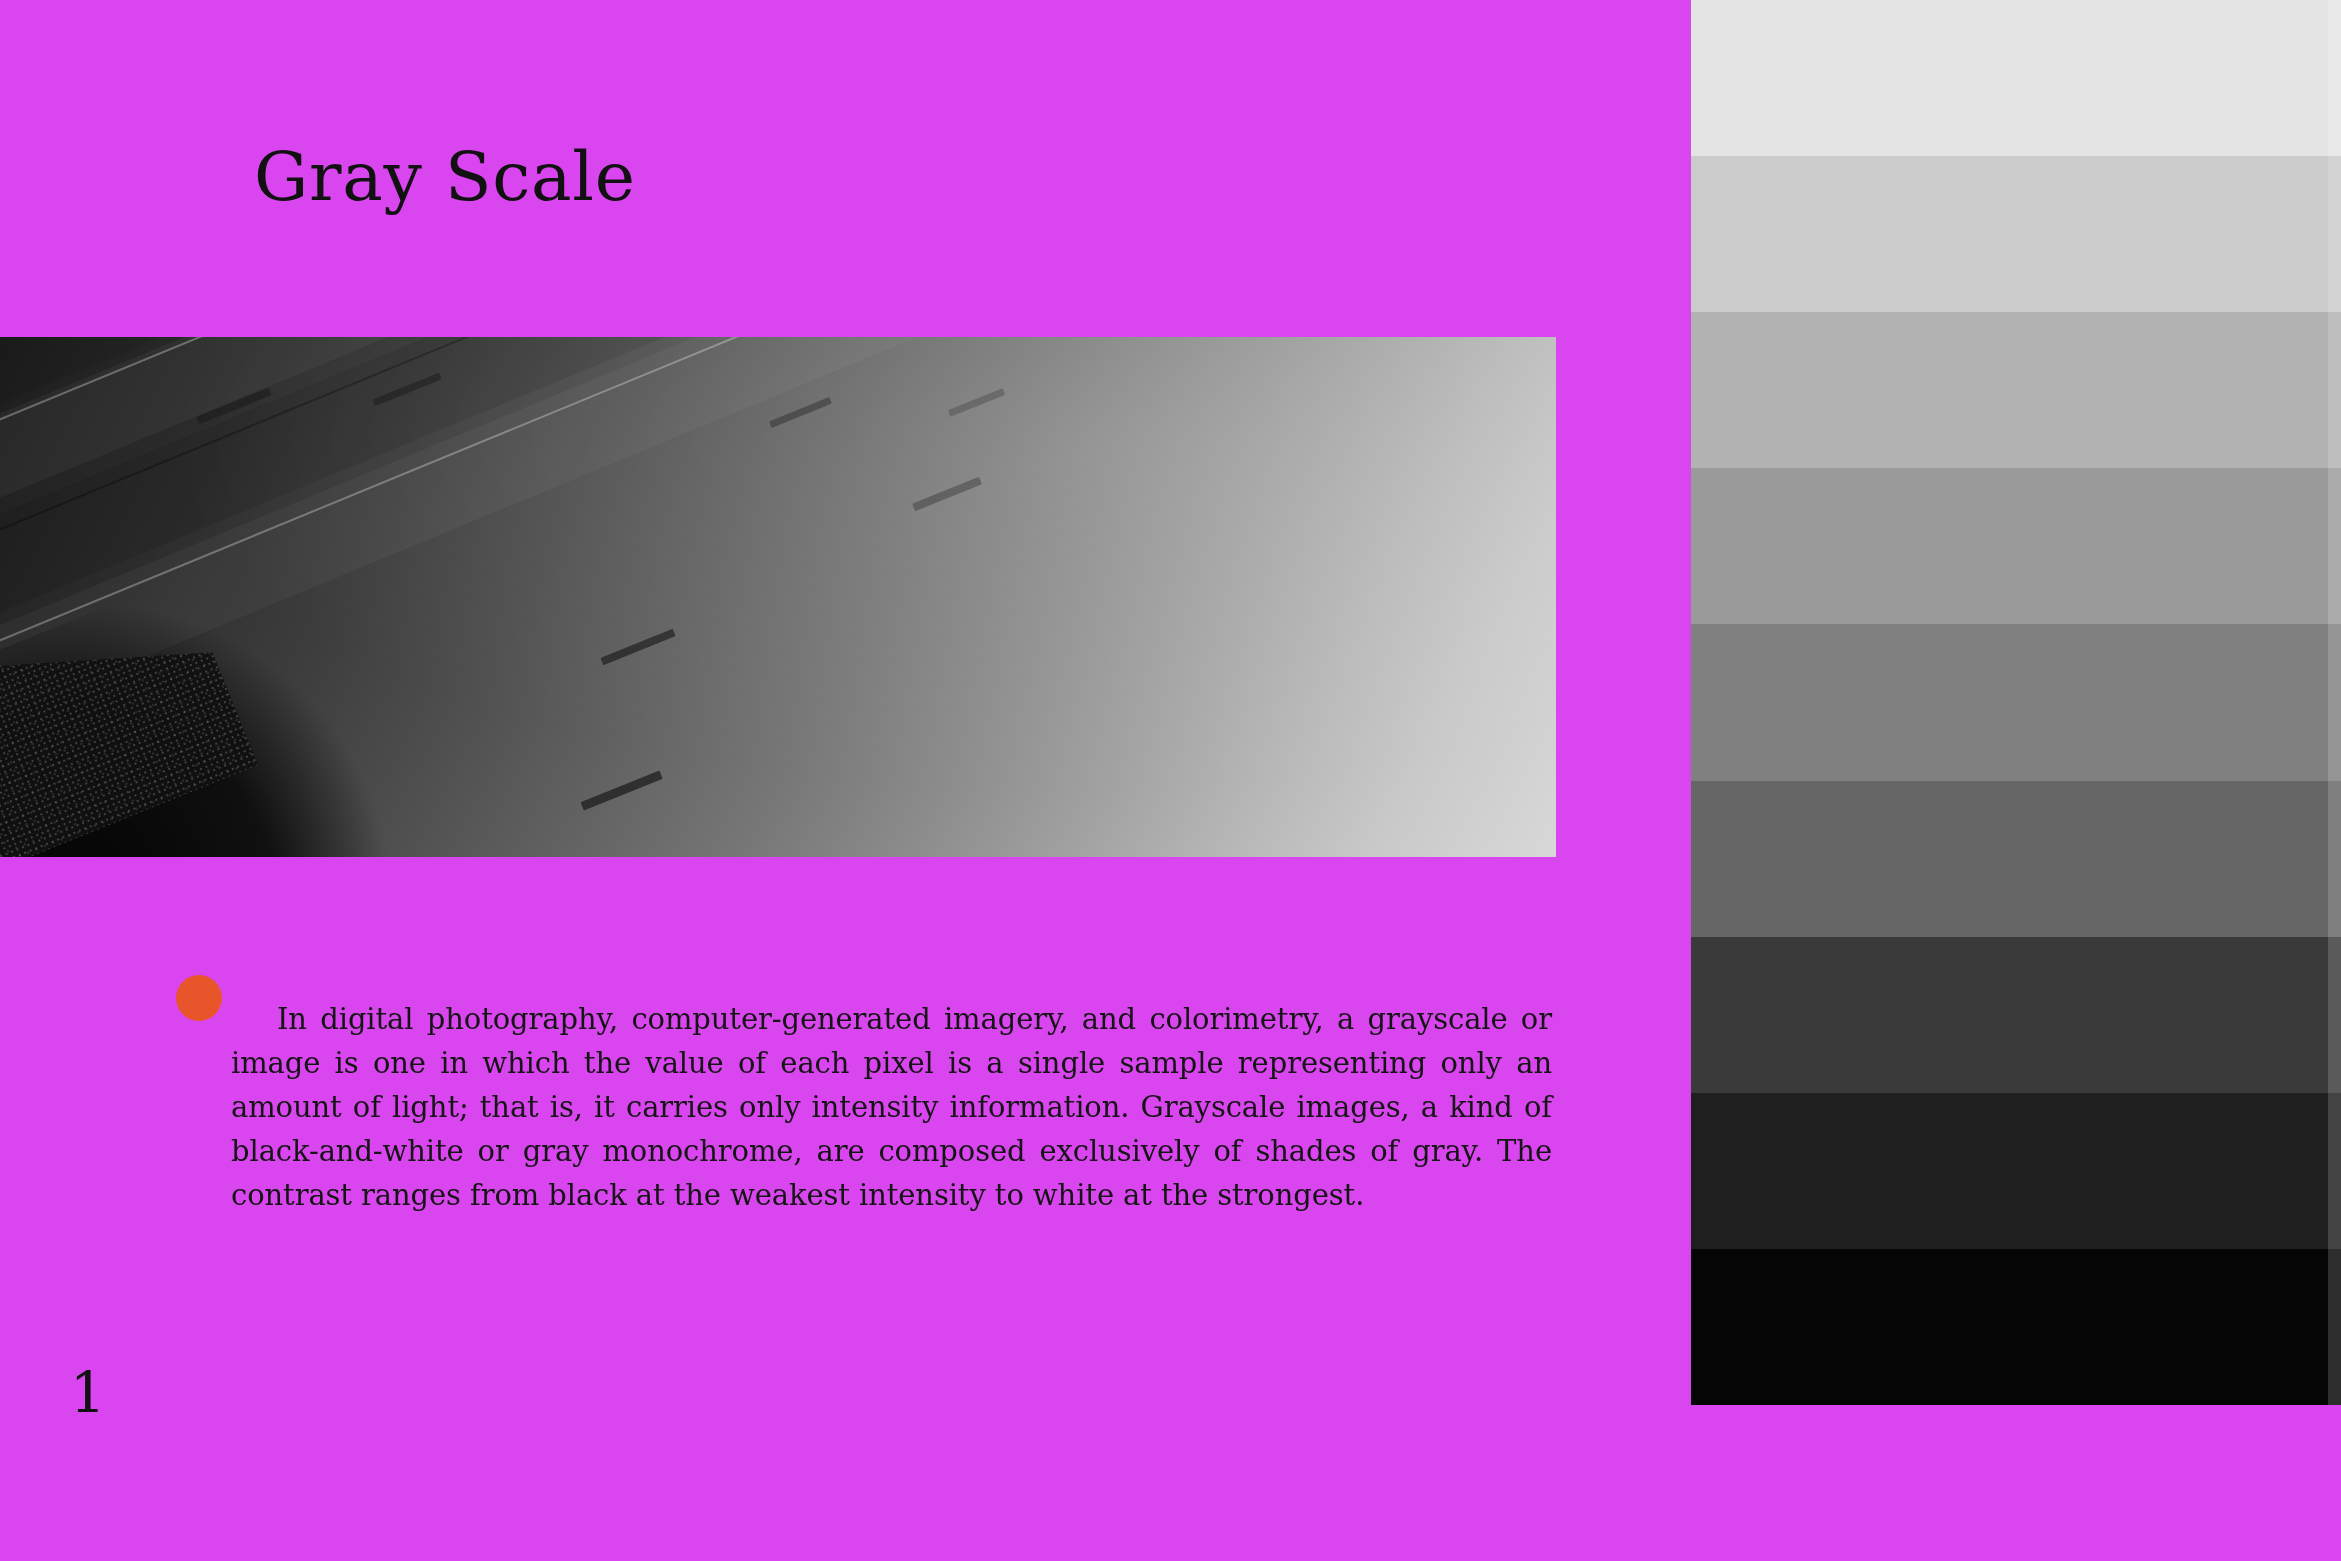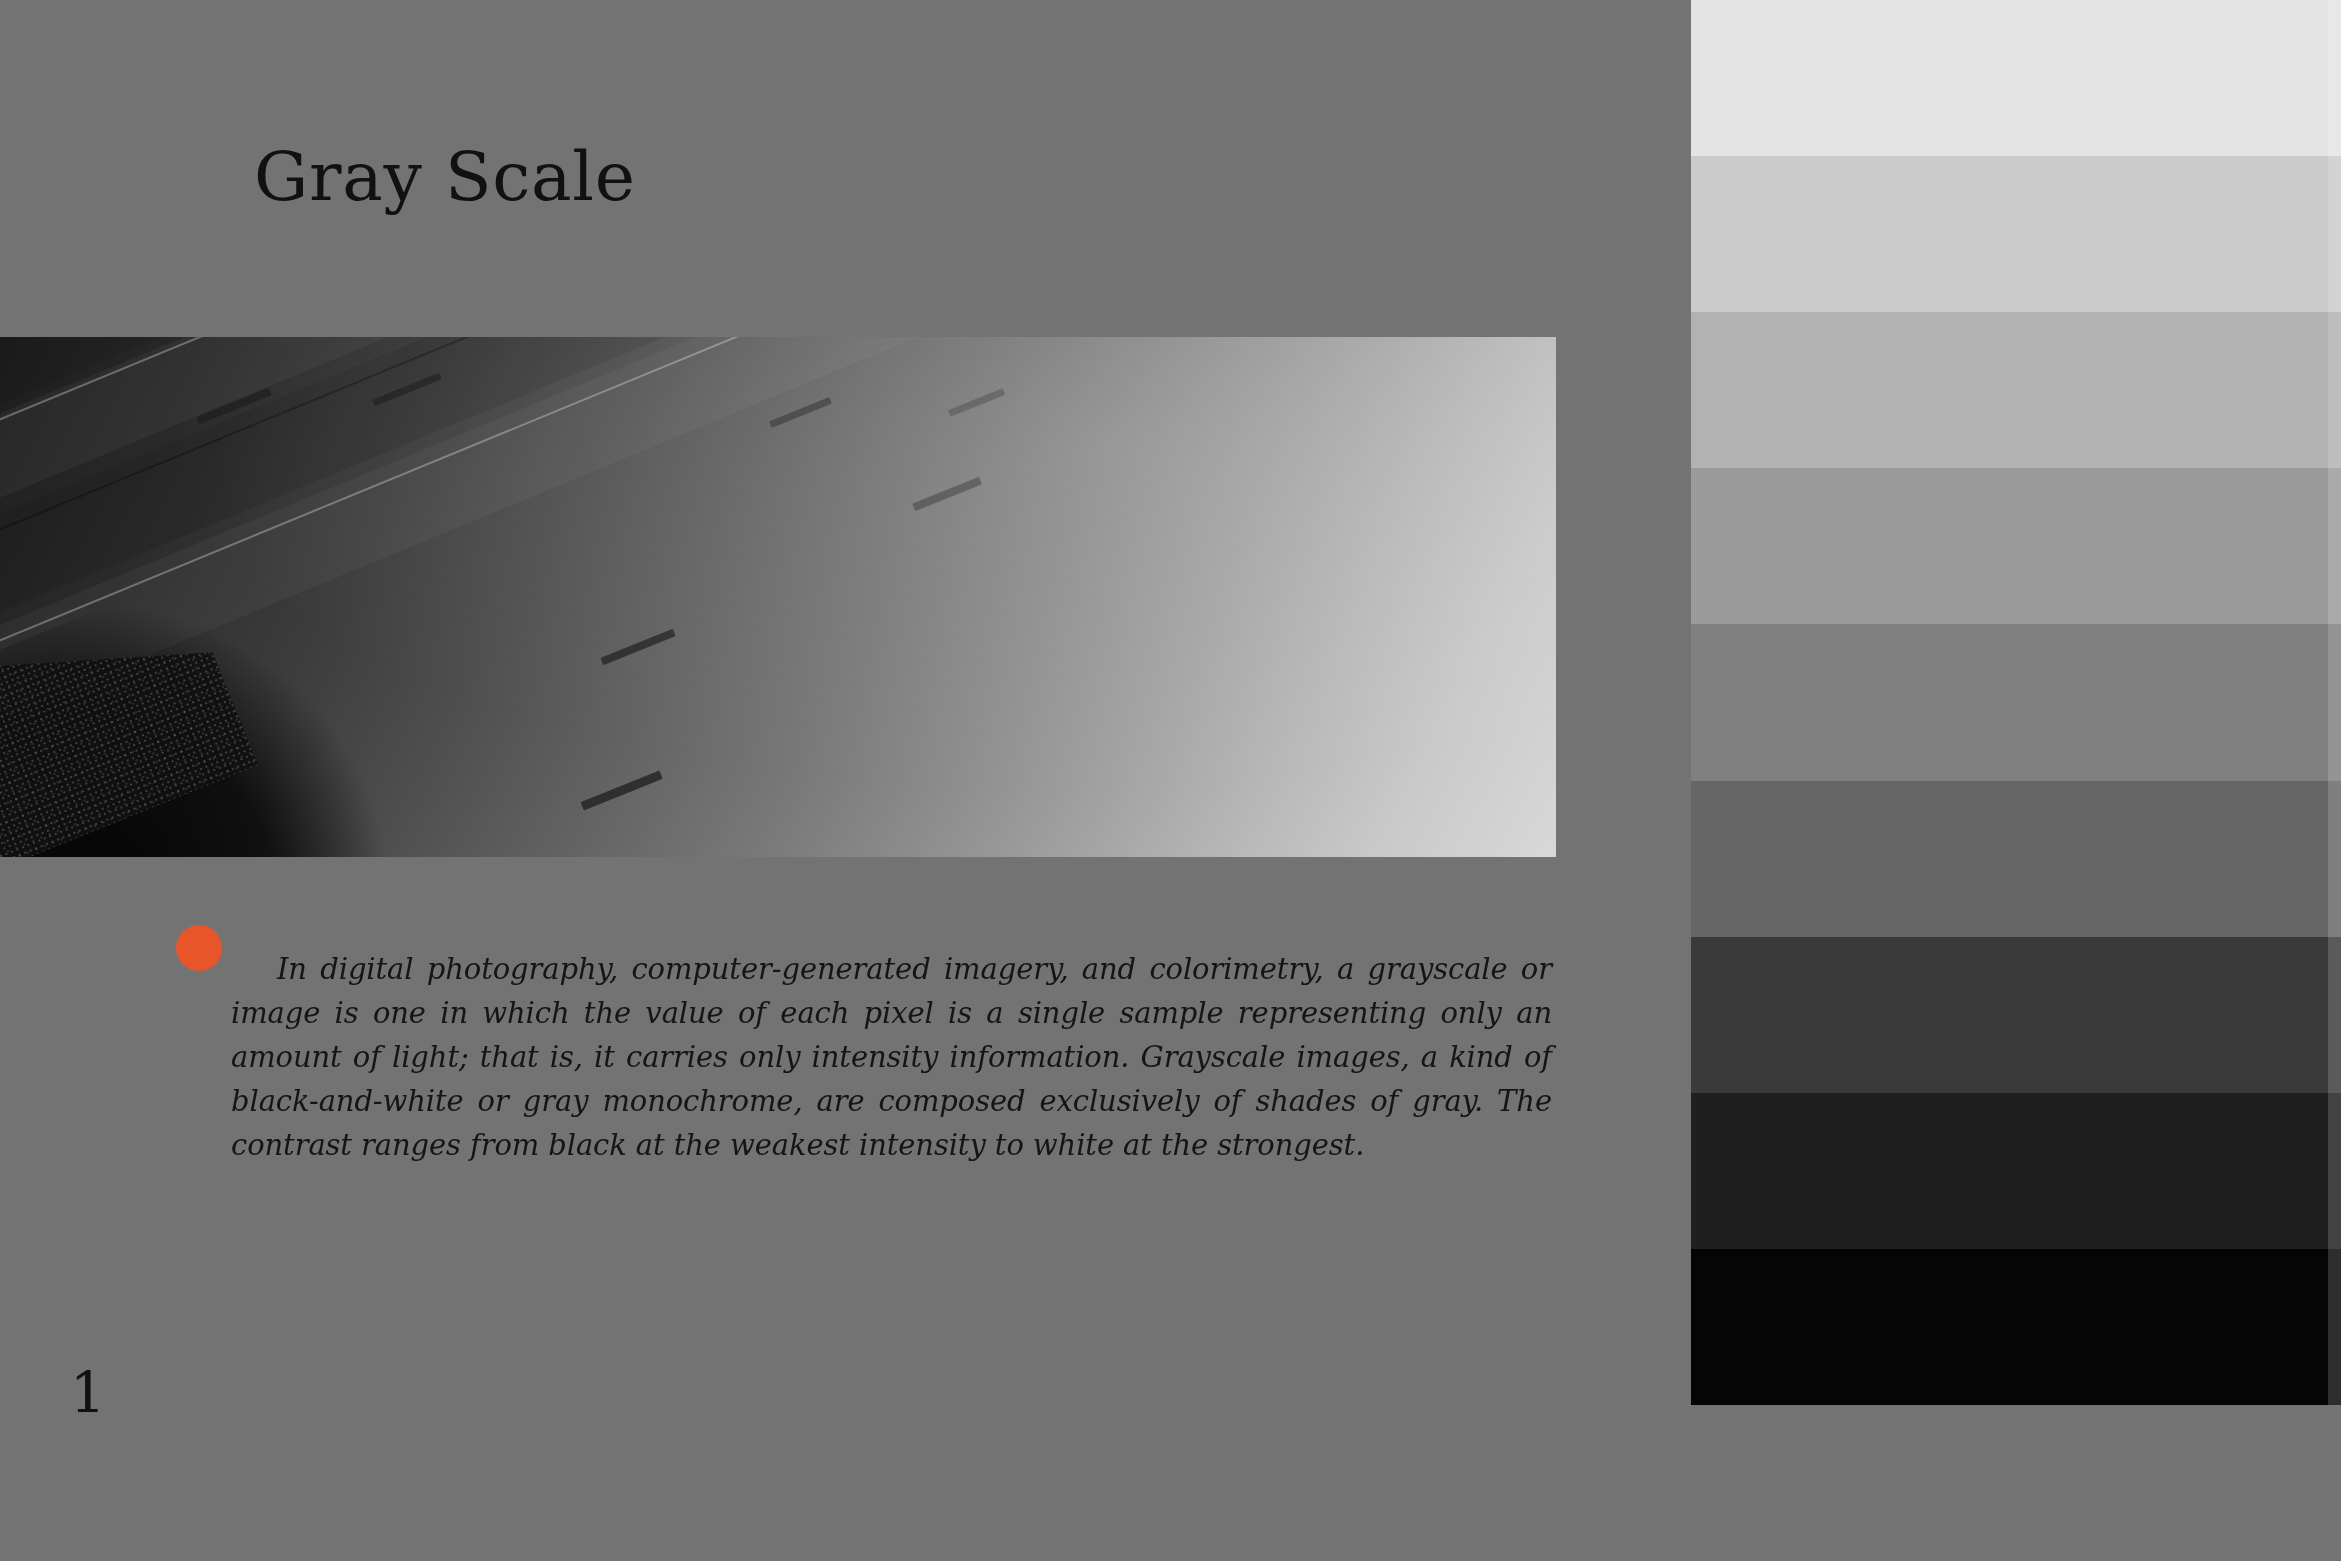--- a/index.html
+++ b/index.html
@@ -12,21 +12,21 @@
     height: 1561px;
     position: relative;
     overflow: hidden;
     font-family: "Liberation Sans", sans-serif;
   }
 
   
   .page {
     position: absolute;
     inset: 0;
-    background: #737373;
+    background: #d946ef;
   }
 
   .title {
     position: absolute;
     left: 254px;
     top: 140px;
     font-family: "DejaVu Serif", serif;
     font-size: 68px;
     font-weight: 400;
     letter-spacing: 0.7px;
@@ -134,23 +134,22 @@
   .hero-vignette {
     position: absolute;
     inset: 0;
     background: radial-gradient(ellipse at 70% 20%, rgba(255,255,255,0.12) 0%, rgba(0,0,0,0) 60%);
   }
 
   
   .body-block {
     position: absolute;
     left: 231px;
-    top: 918px;
+    top: 968px;
     width: 1321px;
-    font-style: italic;
   }
   .bullet-dot {
     position: absolute;
     left: -55px;
     top: 6.5px;
     width: 46px;
     height: 46px;
     border-radius: 50%;
     background: #e8552a;
   }

